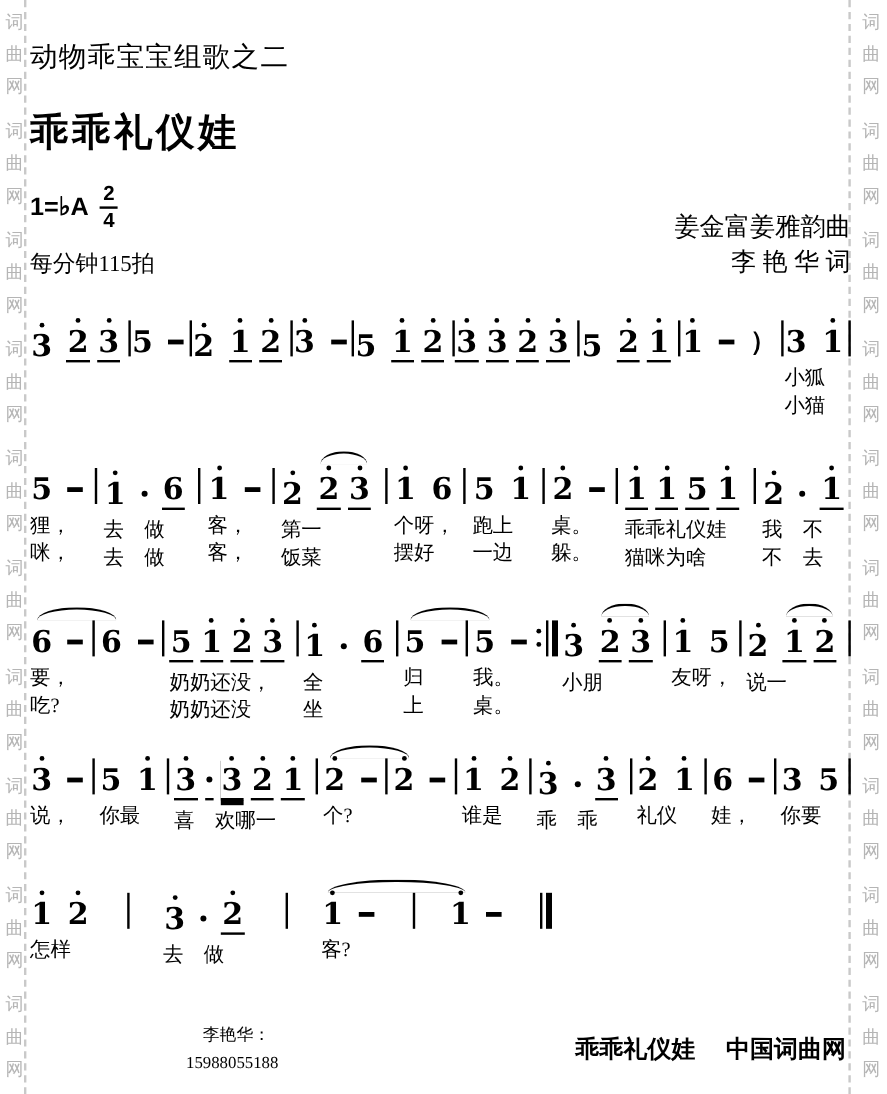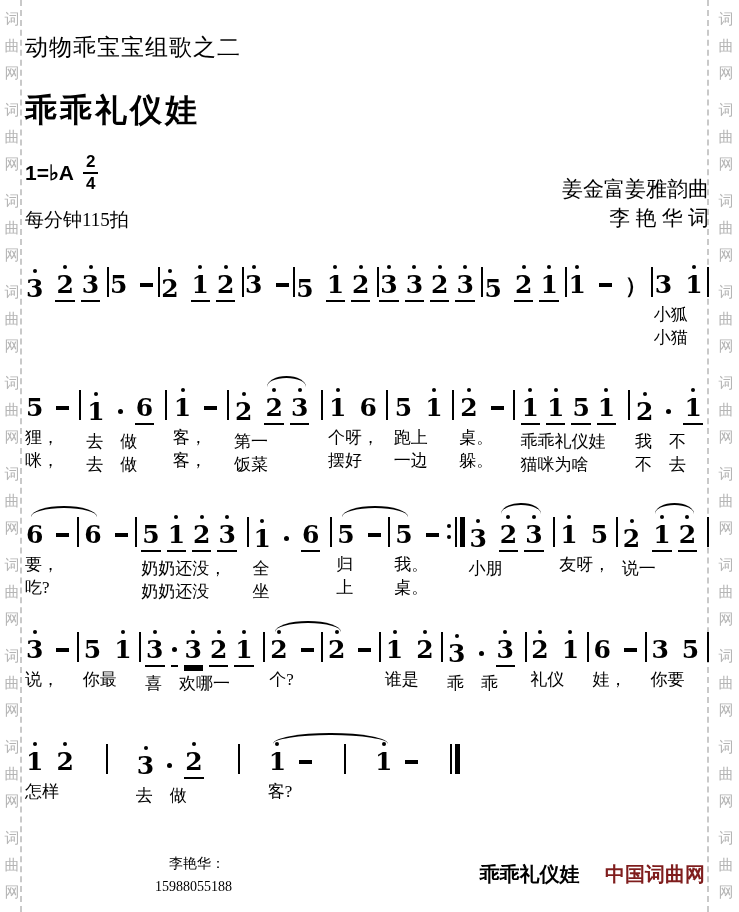--- a/index.html
+++ b/index.html
@@ -870,21 +870,21 @@
       <div class="contact">
         <span class="cval">
           <div>15988055188</div>
         </span>
       </div>
     </div>
 </div>
 
 <div class="footer">
   <span>乖乖礼仪娃</span>
-  <span class="src-site" style="color: #7f1d1d;">中国词曲网</span>
+  <span class="src-site" style="color: #000000;">中国词曲网</span>
 </div>
 
 <div class="wm-col left" style="color: rgb(181, 181, 181);">
     <div class="wm-group">
       <div class="wm-char">词</div>
       <div class="wm-char">曲</div>
       <div class="wm-char">网</div>
     </div>
     <div class="wm-group">
       <div class="wm-char">词</div>

